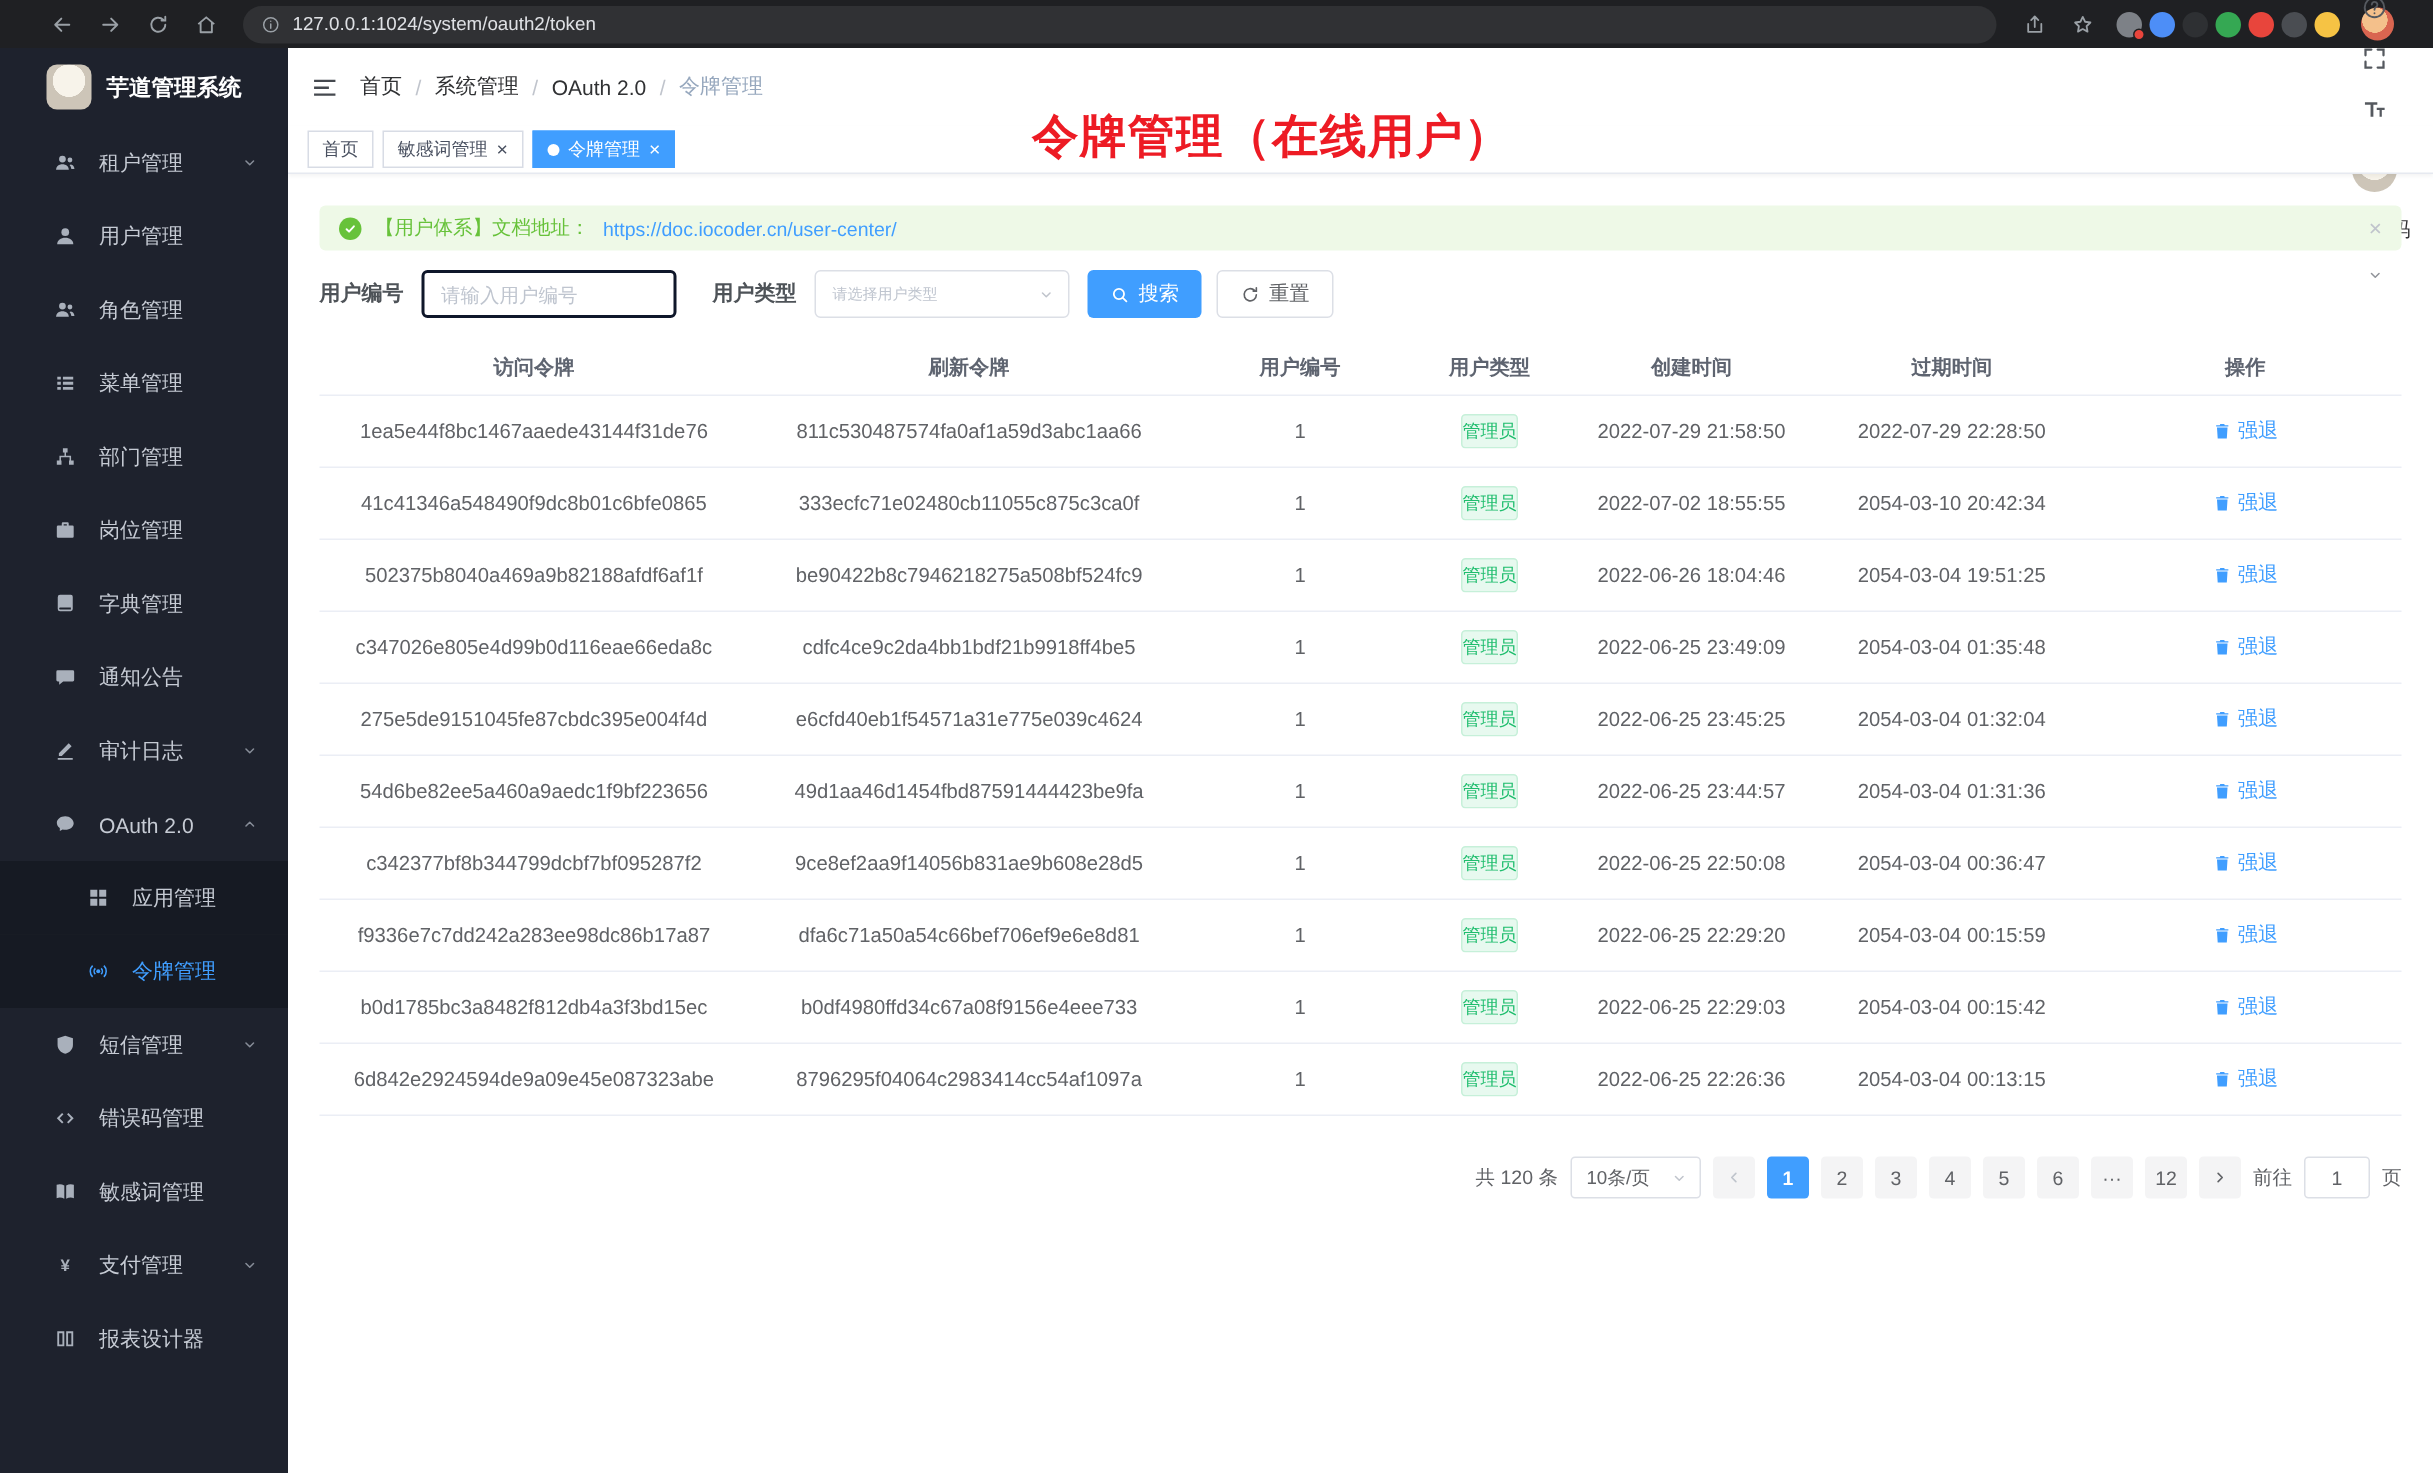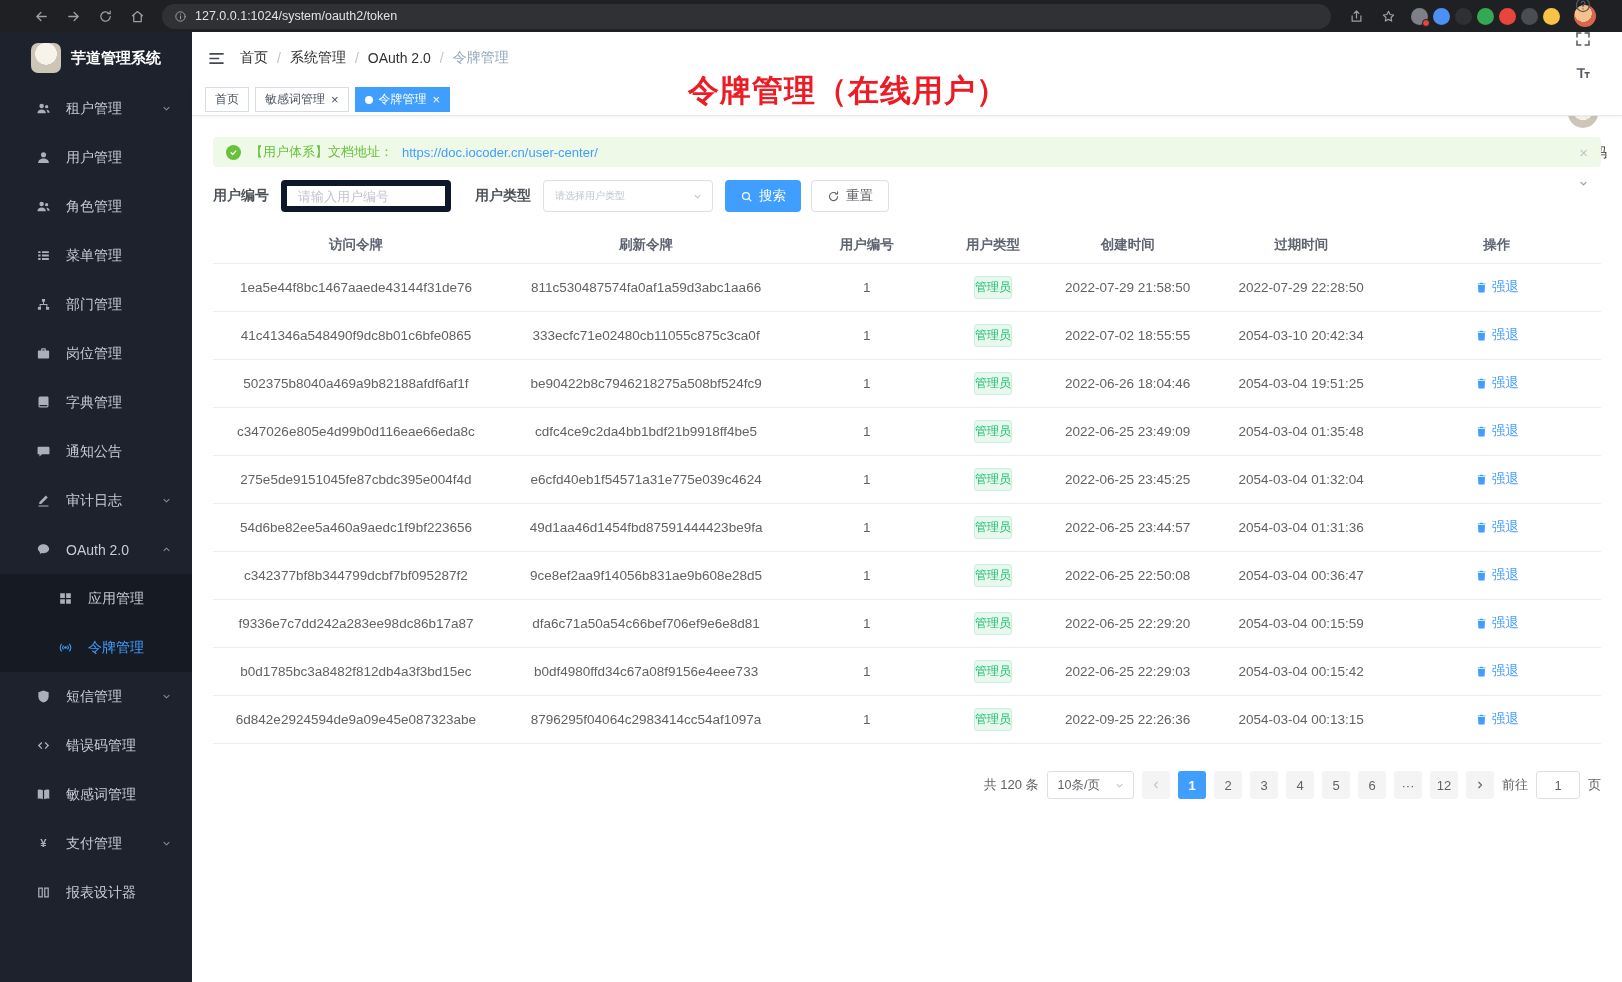--- a/index.html
+++ b/index.html
@@ -60,21 +60,21 @@
   
   .alert { height:30px; background:#eef9e7; border-radius:4px; display:flex; align-items:center; gap:9px; padding:0 13px; font-size:13px; color:#67c23a; position:relative; }
   .check-circle { width:15px; height:15px; border-radius:50%; background:#67c23a; flex:none; }
   .check-circle .icon { width:15px; height:15px; padding:3px; }
   .alert-link { color:#409eff; text-decoration:none; cursor:pointer; }
   .alert-close { position:absolute; right:13px; color:#c0c4cc; font-size:15px; cursor:pointer; }
 
   
   .filter-row { display:flex; align-items:center; margin-top:13px; font-size:14px; }
   .f-label { font-weight:700; color:#4e5358; margin-right:12px; white-space:nowrap; }
-  .f-input { width:170px; height:32px; border:6px solid #0f172a; border-radius:4px; font-size:13px; color:#606266; padding:0 11px; outline:none; background:#fff; font-family:inherit; }
+  .f-input { width:170px; height:32px; border:2px solid #0f172a; border-radius:4px; font-size:13px; color:#606266; padding:0 11px; outline:none; background:#fff; font-family:inherit; }
   .f-input::placeholder { color:#bfc5cf; }
   .gap24 { width:24px; flex:none; }
   .f-select { width:170px; height:32px; border:1px solid #dcdfe6; border-radius:4px; display:flex; align-items:center; justify-content:space-between; padding:0 9px 0 11px; font-size:10px; color:#bfc5cf; cursor:pointer; background:#fff; }
   .f-select .icon { width:11px; height:11px; color:#c0c4cc; }
   .btn { height:32px; border-radius:4px; display:inline-flex; align-items:center; gap:6px; font-size:13.5px; padding:0 15px; border:none; cursor:pointer; font-family:inherit; }
   .btn .icon { width:13px; height:13px; }
   .btn-primary { background:#409eff; color:#fff; margin-left:12px; }
   .btn-plain { background:#fff; color:#606266; border:1px solid #dcdfe6; margin-left:10px; }
 
   
@@ -615,21 +615,21 @@
                     </svg>
                   </span>
                   <span>强退</span>
                 </span></div>
             </div>
             <div class="t-row">
               <div class="cell c0">6d842e2924594de9a09e45e087323abe</div>
               <div class="cell c1">8796295f04064c2983414cc54af1097a</div>
               <div class="cell c2">1</div>
               <div class="cell c3"><span class="tag">管理员</span></div>
-              <div class="cell c4">2022-09-25 22:26:36</div>
+              <div class="cell c4">2022-06-25 22:26:36</div>
               <div class="cell c5">2054-03-04 00:13:15</div>
               <div class="cell c6"><span class="action-link">
                   <span class="icon">
                     <svg viewBox="0 0 24 24" fill="currentColor">
                       <path d="M9.5 3h5l.5 1.5h4.5V6H4.5V4.5H9zM5.5 7.5h13L17.6 21H6.4z"></path>
                     </svg>
                   </span>
                   <span>强退</span>
                 </span></div>
             </div>

